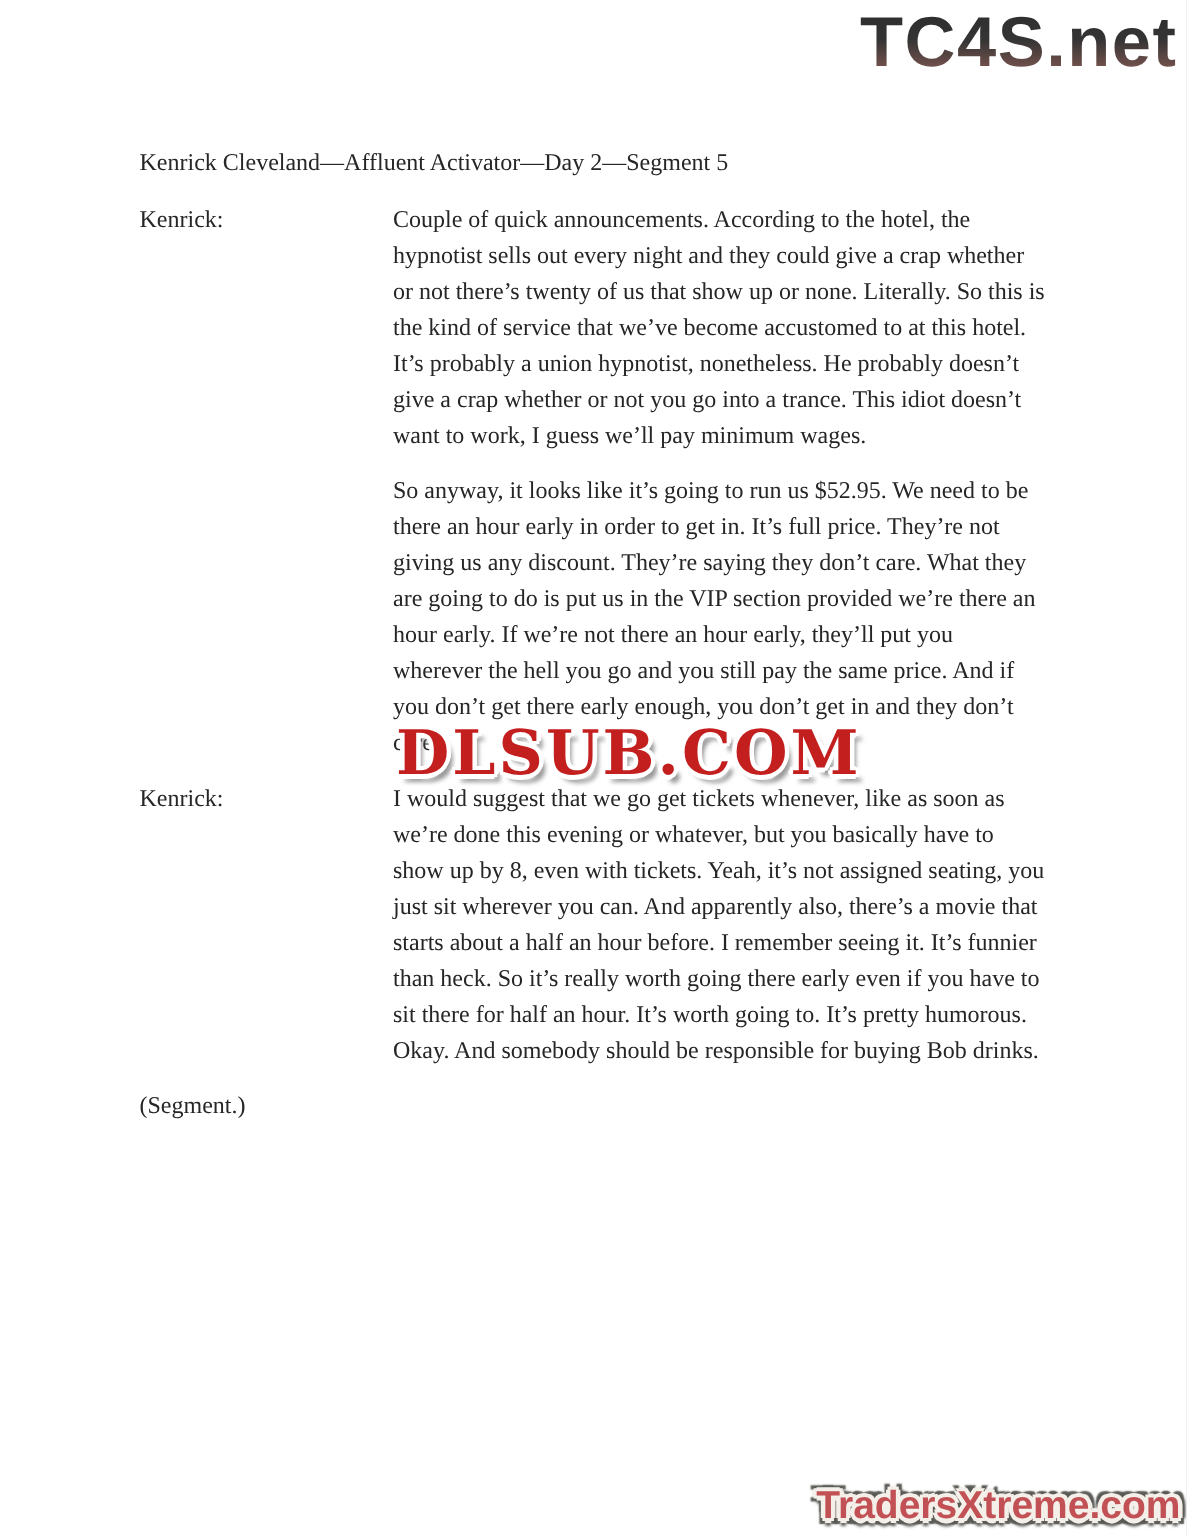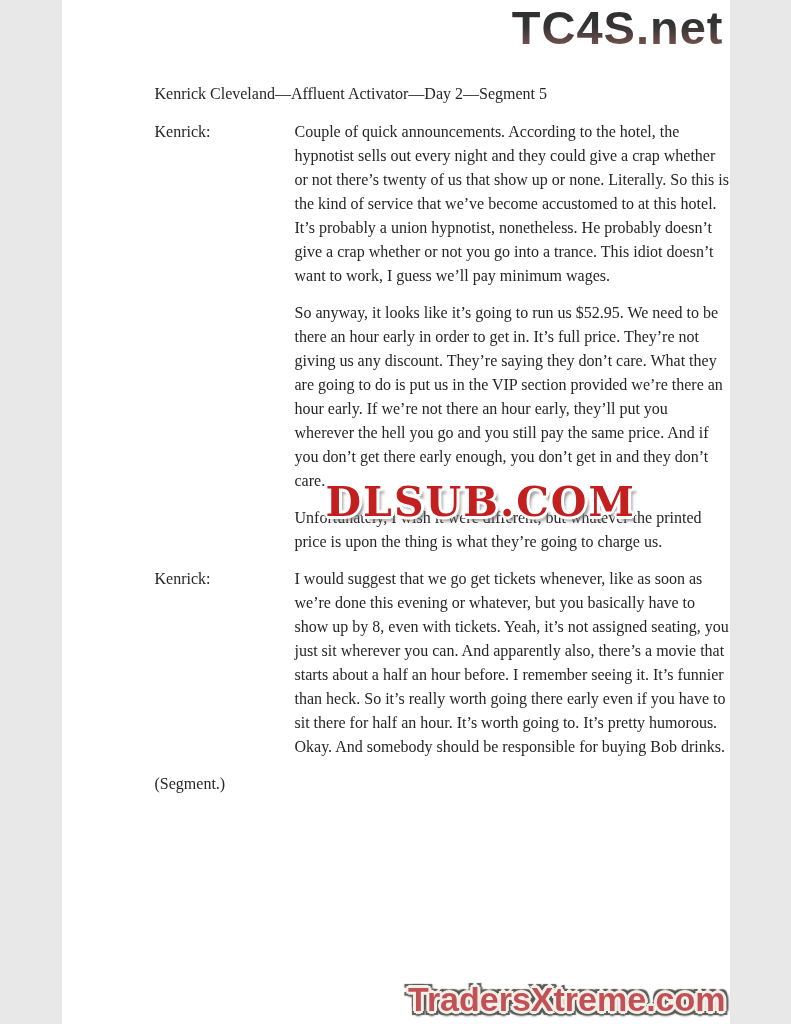--- a/index.html
+++ b/index.html
@@ -1,19 +1,19 @@
 <!DOCTYPE html>
 <html><head>
 <meta charset="utf-8">
 <style>
   * { margin: 0; padding: 0; box-sizing: border-box; }
   html, body { background: #e8e8e8; }
   .page {
     position: relative;
-    width: 668px;
+    width: 791px;
     height: 1024px;
     margin: 0 auto;
     background: #ffffff;
     overflow: hidden;
     font-family: "Liberation Serif", serif;
   }
 
   
   .tc4s-logo {
     position: absolute;
@@ -26,30 +26,30 @@
     background: linear-gradient(to bottom, #2c2c2c 0%, #343434 48%, #94615a 100%);
     -webkit-background-clip: text;
     background-clip: text;
     color: transparent;
   }
 
   
   .transcript {
     position: absolute;
     left: 93px;
-    top: 82px;
+    top: 97px;
     width: 625px;
     font-size: 16px;
     line-height: 24px;
     color: #262626;
   }
   .doc-title { margin: 0 0 14px 0; font-weight: normal; font-size: 16px; }
   .row { display: flex; align-items: flex-start; }
   .speaker { flex: 0 0 140px; width: 140px; }
-  .content { width: 472px; }
+  .content { width: 472px; margin-left: 29px; }
   .para { margin: 0 0 13px 0; white-space: nowrap; }
   .stage-direction { margin-top: 0px; }
 
   
   .dlsub-logo {
     position: absolute;
     left: 264px;
     top: 478px;
     font-family: "DejaVu Serif", serif;
     font-weight: bold;
@@ -64,21 +64,21 @@
        4px  5px 3px rgba(120,120,120,0.75);
   }
 
   
   .tradersxtreme-logo {
     position: absolute;
     right: 4px;
     bottom: 5px;
     font-family: "Liberation Sans", sans-serif;
     font-weight: bold;
-    font-size: 34px;
+    font-size: 26px;
     letter-spacing: 0px;
     color: #c25156;
     text-shadow:
       -2px -2px 0 #f4efe8,  2px -2px 0 #f4efe8,
       -2px  2px 0 #f4efe8,  2px  2px 0 #f4efe8,
       -3px  0   0 #f4efe8,  3px  0   0 #f4efe8,
        0   -3px 0 #f4efe8,  0    3px 0 #f4efe8,
       -4px -4px 1px #5a5a56,  4px -4px 1px #5a5a56,
       -4px  4px 1px #5a5a56,  4px  4px 1px #5a5a56,
        0    5px 2px #5a5a56,  5px  0  2px #5a5a56;
@@ -92,21 +92,20 @@
   <div class="tc4s-logo">TC4S.net</div>
 
   <div class="transcript">
     <h1 class="doc-title">Kenrick Cleveland—Affluent Activator—Day 2—Segment 5</h1>
     <div>
         <div class="row">
           <div class="speaker">Kenrick:</div>
           <div class="content">
             <p class="para">Couple of quick announcements. According to the hotel, the<br>hypnotist sells out every night and they could give a crap whether<br>or not there’s twenty of us that show up or none. Literally. So this is<br>the kind of service that we’ve become accustomed to at this hotel.<br>It’s probably a union hypnotist, nonetheless. He probably doesn’t<br>give a crap whether or not you go into a trance. This idiot doesn’t<br>want to work, I guess we’ll pay minimum wages.</p>
             <p class="para">So anyway, it looks like it’s going to run us $52.95. We need to be<br>there an hour early in order to get in. It’s full price. They’re not<br>giving us any discount. They’re saying they don’t care. What they<br>are going to do is put us in the VIP section provided we’re there an<br>hour early. If we’re not there an hour early, they’ll put you<br>wherever the hell you go and you still pay the same price. And if<br>you don’t get there early enough, you don’t get in and they don’t<br>care.</p>
-            <p class="para">Unfortunately, I wish it were different, but whatever the printed<br>price is upon the thing is what they’re going to charge us.</p>
           </div>
         </div>
         <div class="row">
           <div class="speaker">Kenrick:</div>
           <div class="content">
             <p class="para">I would suggest that we go get tickets whenever, like as soon as<br>we’re done this evening or whatever, but you basically have to<br>show up by 8, even with tickets. Yeah, it’s not assigned seating, you<br>just sit wherever you can. And apparently also, there’s a movie that<br>starts about a half an hour before. I remember seeing it. It’s funnier<br>than heck. So it’s really worth going there early even if you have to<br>sit there for half an hour. It’s worth going to. It’s pretty humorous.<br>Okay. And somebody should be responsible for buying Bob drinks.</p>
           </div>
         </div>
       </div>
     <div class="stage-direction">(Segment.)</div>

